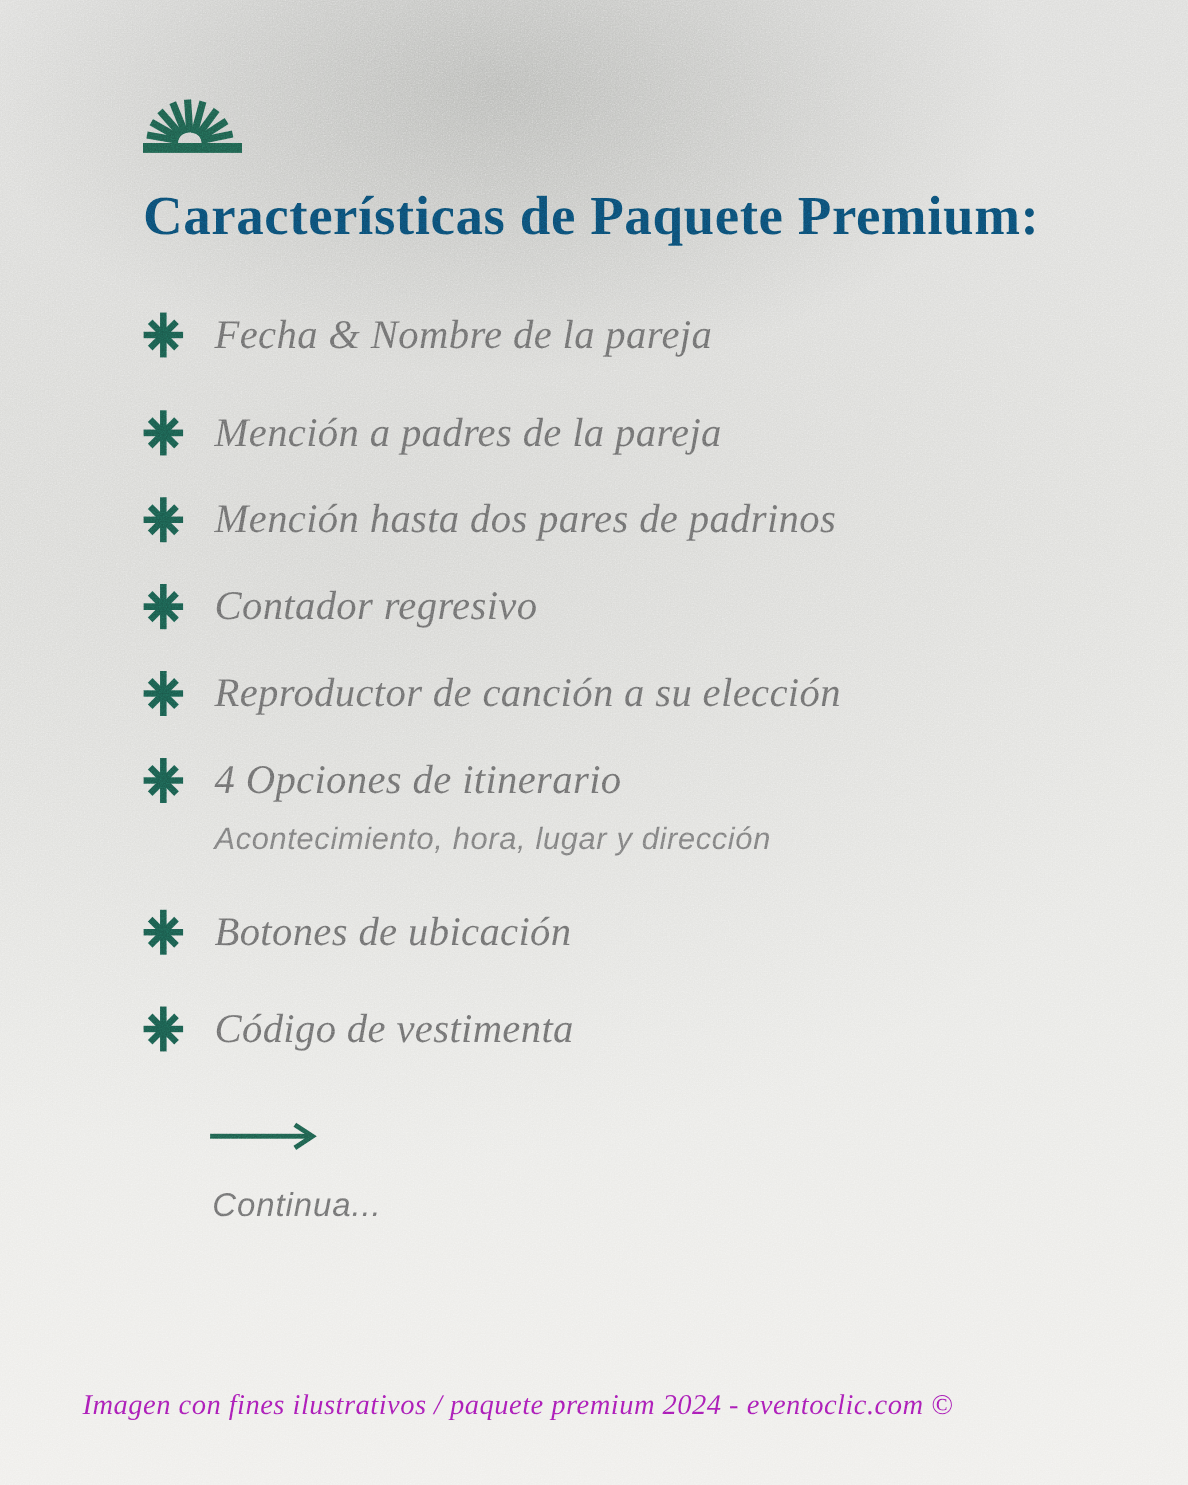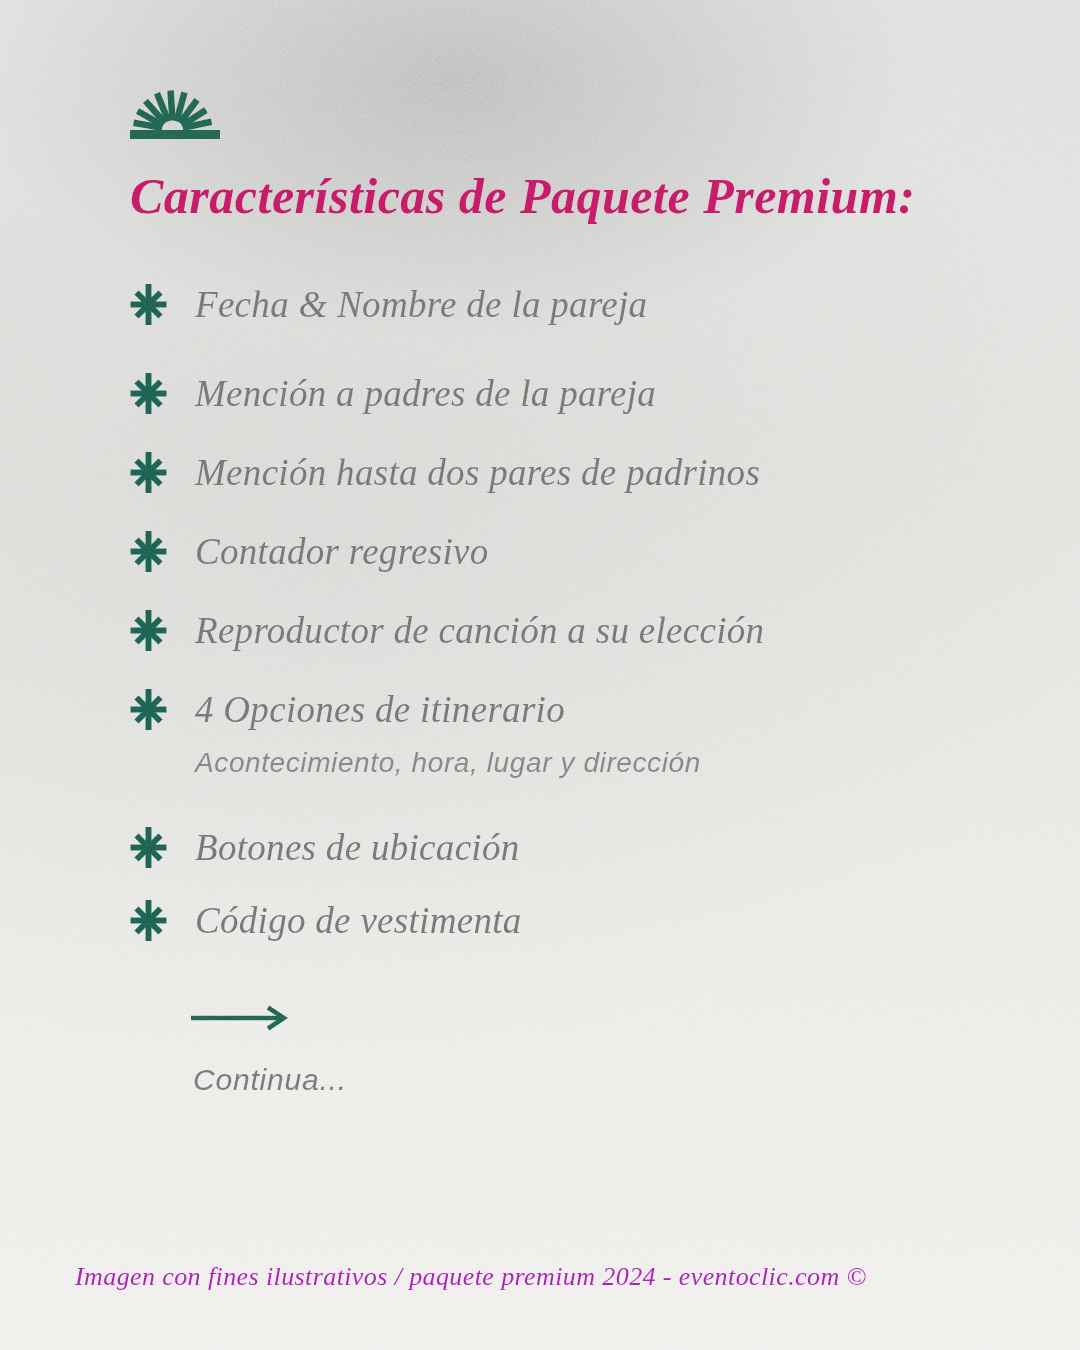--- a/index.html
+++ b/index.html
@@ -22,32 +22,31 @@
     pointer-events: none;
     z-index: 5;
   }
   .content { position: relative; z-index: 2; }
 
   .header { margin: 83px 0 0 130px; }
   .sunburst { display: block; }
 
   .page-title {
     margin: 30px 0 0 130px;
-    font-style: italic;
     font-size: 50px;
     letter-spacing: 0.5px;
-    color: #be185d;
+    color: #0c4a6e;
     line-height: 1.1;
   }
 
   .features { margin: 58px 0 0 130px; }
   .feature { margin-bottom: 34px; }
   .feature:nth-child(1) { margin-bottom: 44px; }
   .feature:nth-child(6) { margin-bottom: 44px; margin-top: 32px; }
-  .feature:nth-child(7) { margin-bottom: 28px; }
+  .feature:nth-child(7) { margin-bottom: 43px; }
   .feature-main { display: flex; align-items: center; }
   .bullet-col { width: 65px; flex: 0 0 65px; display: flex; align-items: center; }
   .feature-label {
     font-style: italic;
     font-size: 37px;
     color: #6a6a6a;
     line-height: 44px;
     letter-spacing: 0.3px;
   }
   .feature-sublabel {

